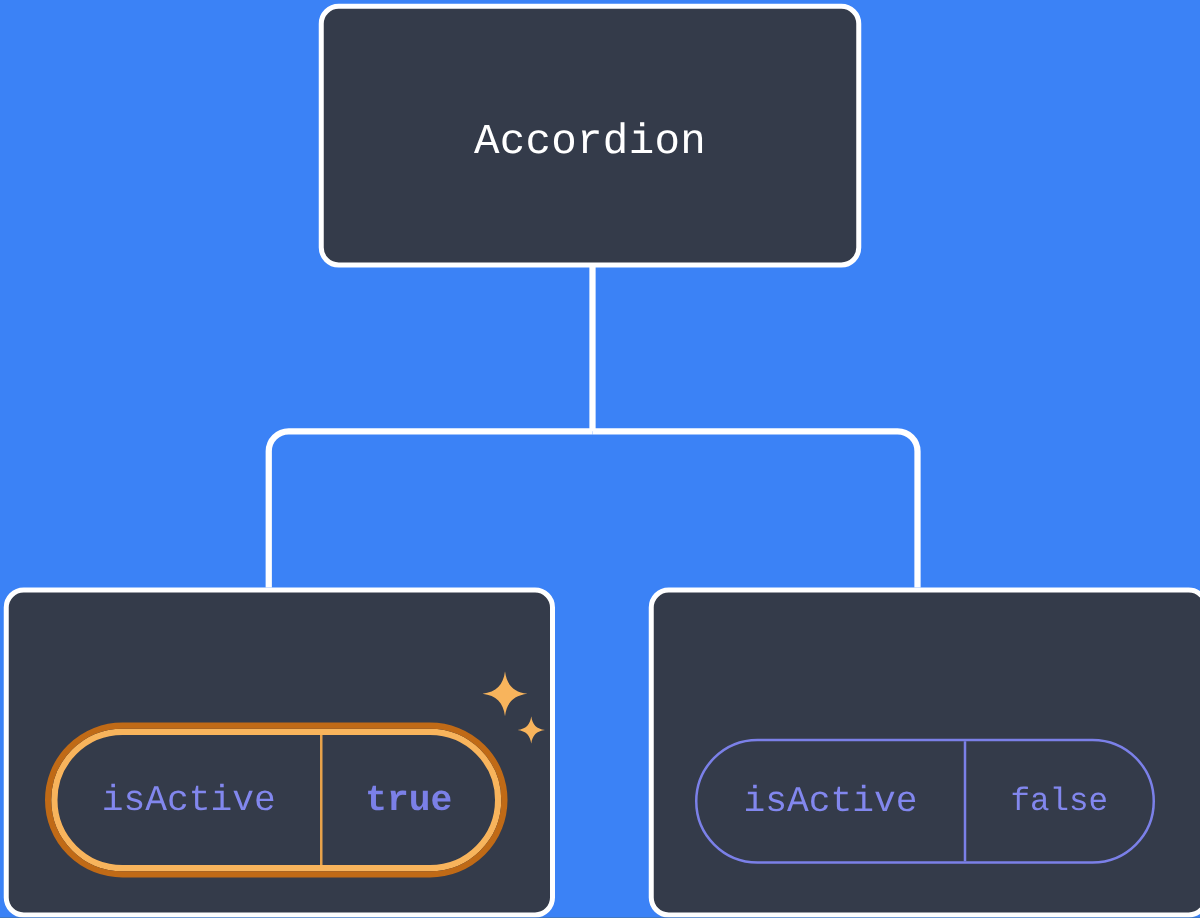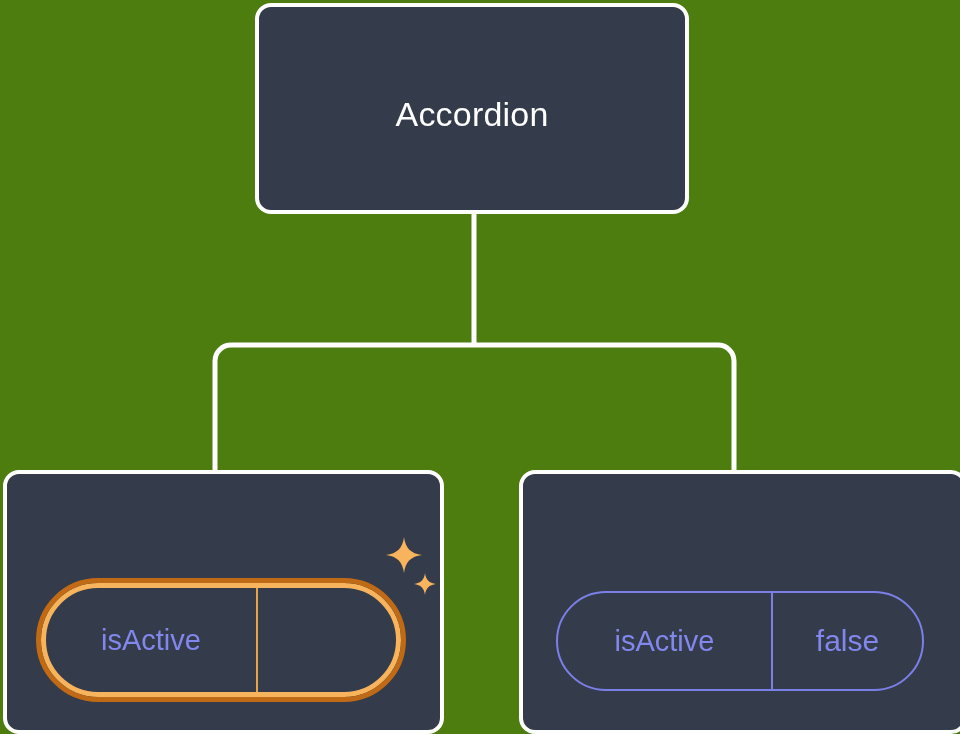--- a/index.html
+++ b/index.html
@@ -10,21 +10,22 @@
     width: 960px;
     height: 734px;
     background: #4c6670;
     font-family: "Liberation Sans", sans-serif;
     overflow: hidden;
   }
   #stage {
     position: relative;
     width: 960px;
     height: 734px;
-    background: #4d7c0f;
+    background: #3b82f6;
+    font-family: Liberation Mono, monospace;
   }
 
   
   #edges {
     position: absolute;
     left: 0; top: 0;
     width: 960px;
     height: 734px;
     pointer-events: none;
   }
@@ -99,21 +100,21 @@
   }
   .pill-plain .pill-key {
     color: #8287ee;
     font-size: 29px;
     font-weight: 400;
     flex: 0 0 215px;
     border-right: 2px solid #7b80e8;
   }
   .pill-plain .pill-val {
     color: #8287ee;
-    font-size: 30px;
+    font-size: 26px;
     font-weight: 400;
     flex: 1 1 auto;
   }
 
   
   .pill-highlight {
     border: 5px solid #f8b45c;
     outline: 5px solid #c06a16;
     outline-offset: 0px;
   }
@@ -169,20 +170,21 @@
   <div class="node" id="node-accordion">
     <div class="node-title">Accordion</div>
   </div>
 
   <div class="node" id="node-panel-left">
     
   </div>
 
   <div class="pill pill-highlight" id="pill-left">
     <div class="pill-key">isActive</div>
+    <div class="pill-val">true</div>
   </div>
 
   <svg class="sparkle" id="sparkle-large" width="36" height="36" viewBox="0 0 36 36" xmlns="http://www.w3.org/2000/svg">
     <path d="M18 0 C19.4 11.1 24.9 16.6 36 18 C24.9 19.4 19.4 24.9 18 36 C16.6 24.9 11.1 19.4 0 18 C11.1 16.6 16.6 11.1 18 0 Z" fill="#f8b45c"></path>
   </svg>
   <svg class="sparkle" id="sparkle-small" width="22" height="22" viewBox="0 0 22 22" xmlns="http://www.w3.org/2000/svg">
     <path d="M11 0 C11.9 6.8 15.2 10.1 22 11 C15.2 11.9 11.9 15.2 11 22 C10.1 15.2 6.8 11.9 0 11 C6.8 10.1 10.1 6.8 11 0 Z" fill="#f8b45c"></path>
   </svg>
 
   <div class="node" id="node-panel-right">

